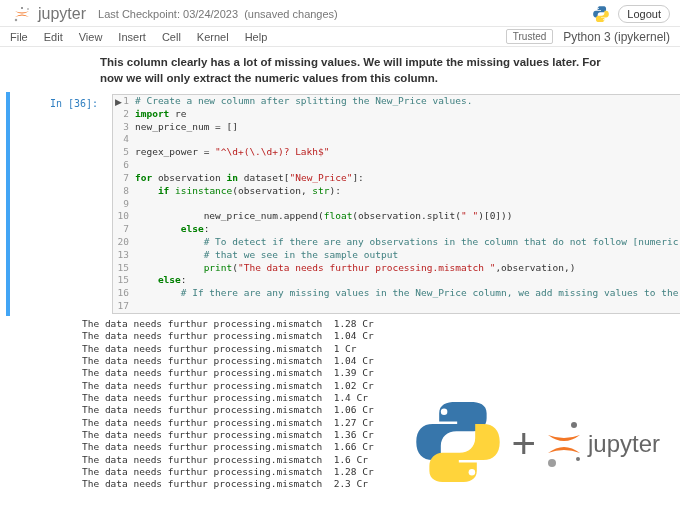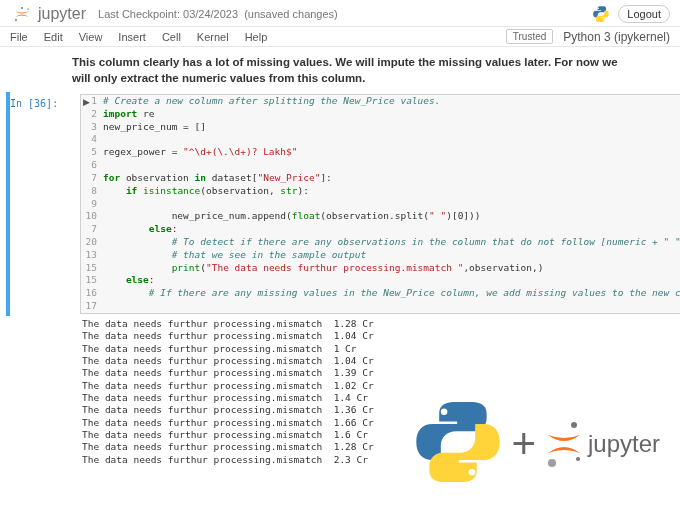--- a/index.html
+++ b/index.html
@@ -12,30 +12,30 @@
   .checkpoint { font-size: 11px; color: #777; margin-left: 2px; }
   .header-right { margin-left: auto; display: flex; align-items: center; gap: 8px; }
   .py-icon { width: 18px; height: 18px; }
   .logout-btn { border: 1px solid #ccc; background: #fff; padding: 2px 8px; font-size: 11px; border-radius: 9px; color: #333; }
   .menubar { display: flex; align-items: center; padding: 2px 10px; border-bottom: 1px solid #e7e7e7; font-size: 11px; color: #555; }
   .menubar .menu-item { margin-right: 16px; }
   .menubar-right { margin-left: auto; display: flex; align-items: center; gap: 10px; }
   .trusted { border: 1px solid #ccc; padding: 1px 6px; border-radius: 2px; font-size: 10px; color: #666; }
   .kernel-name { font-size: 12px; color: #555; }
   .notebook { padding: 6px 0 0 0; }
-  .md-cell { padding: 2px 60px 6px 72px; font-size: 11.5px; font-weight: bold; line-height: 1.35; }
+  .md-cell { padding: 2px 60px 6px 100px; font-size: 11.5px; font-weight: bold; line-height: 1.35; }
   .code-cell { display: flex; border-left: 4px solid #42a5f5; margin: 0 6px; padding: 2px 0; background: #fff; }
-  .prompt { width: 70px; text-align: left; padding: 4px 6px 0 0; color: #307fc1; font-family: monospace; font-size: 10px; flex-shrink: 0; }
+  .prompt { width: 70px; text-align: center; padding: 4px 6px 0 0; color: #307fc1; font-family: monospace; font-size: 10px; flex-shrink: 0; margin-left: 32px; }
   .input-area { flex: 1; border: 1px solid #cfcfcf; background: #f7f7f7; position: relative; }
   .run-btn { position: absolute; left: 2px; top: 2px; font-size: 9px; color: #555; }
   .code-lines { font-family: monospace; font-size: 9.5px; line-height: 1.35; }
   .code-line { display: flex; }
   .gutter { width: 22px; text-align: right; padding-right: 6px; color: #999; user-select: none; flex-shrink: 0; }
   .code-text { white-space: pre; }
-  .c-italic-blue { color: #408080; font-style: italic; }
+  .c-italic-blue { color: #408080; }
   .c-red { color: #ba2121; }
   .c-kw { color: #008000; font-weight: bold; }
   .c-builtin { color: #008000; }
   .output-area { margin: 0 6px 0 80px; font-family: monospace; font-size: 9.5px; line-height: 1.3; padding: 2px 0 4px 2px; color: #333; }
   .output-line { white-space: pre; }
   .overlay { position: absolute; bottom: 20px; right: 20px; display: flex; align-items: center; gap: 8px; }
   .plus-sign { font-size: 42px; color: #666; font-weight: 300; }
   .jupyter-name { font-size: 24px; color: #666; font-family: sans-serif; }
 </style>
 </head>
@@ -160,20 +160,22 @@
   </div>
 
   <div class="output-area" id="output-area">
       <div class="output-line">The data needs furthur processing.mismatch  1.28 Cr</div>
       <div class="output-line">The data needs furthur processing.mismatch  1.04 Cr</div>
       <div class="output-line">The data needs furthur processing.mismatch  1 Cr</div>
       <div class="output-line">The data needs furthur processing.mismatch  1.04 Cr</div>
       <div class="output-line">The data needs furthur processing.mismatch  1.39 Cr</div>
       <div class="output-line">The data needs furthur processing.mismatch  1.02 Cr</div>
       <div class="output-line">The data needs furthur processing.mismatch  1.4 Cr</div>
+      <div class="output-line">The data needs furthur processing.mismatch  1.06 Cr</div>
+      <div class="output-line">The data needs furthur processing.mismatch  1.27 Cr</div>
       <div class="output-line">The data needs furthur processing.mismatch  1.36 Cr</div>
       <div class="output-line">The data needs furthur processing.mismatch  1.66 Cr</div>
       <div class="output-line">The data needs furthur processing.mismatch  1.6 Cr</div>
       <div class="output-line">The data needs furthur processing.mismatch  1.28 Cr</div>
       <div class="output-line">The data needs furthur processing.mismatch  2.3 Cr</div>
     </div>
 </div>
 
 <div class="overlay">
   <span>

